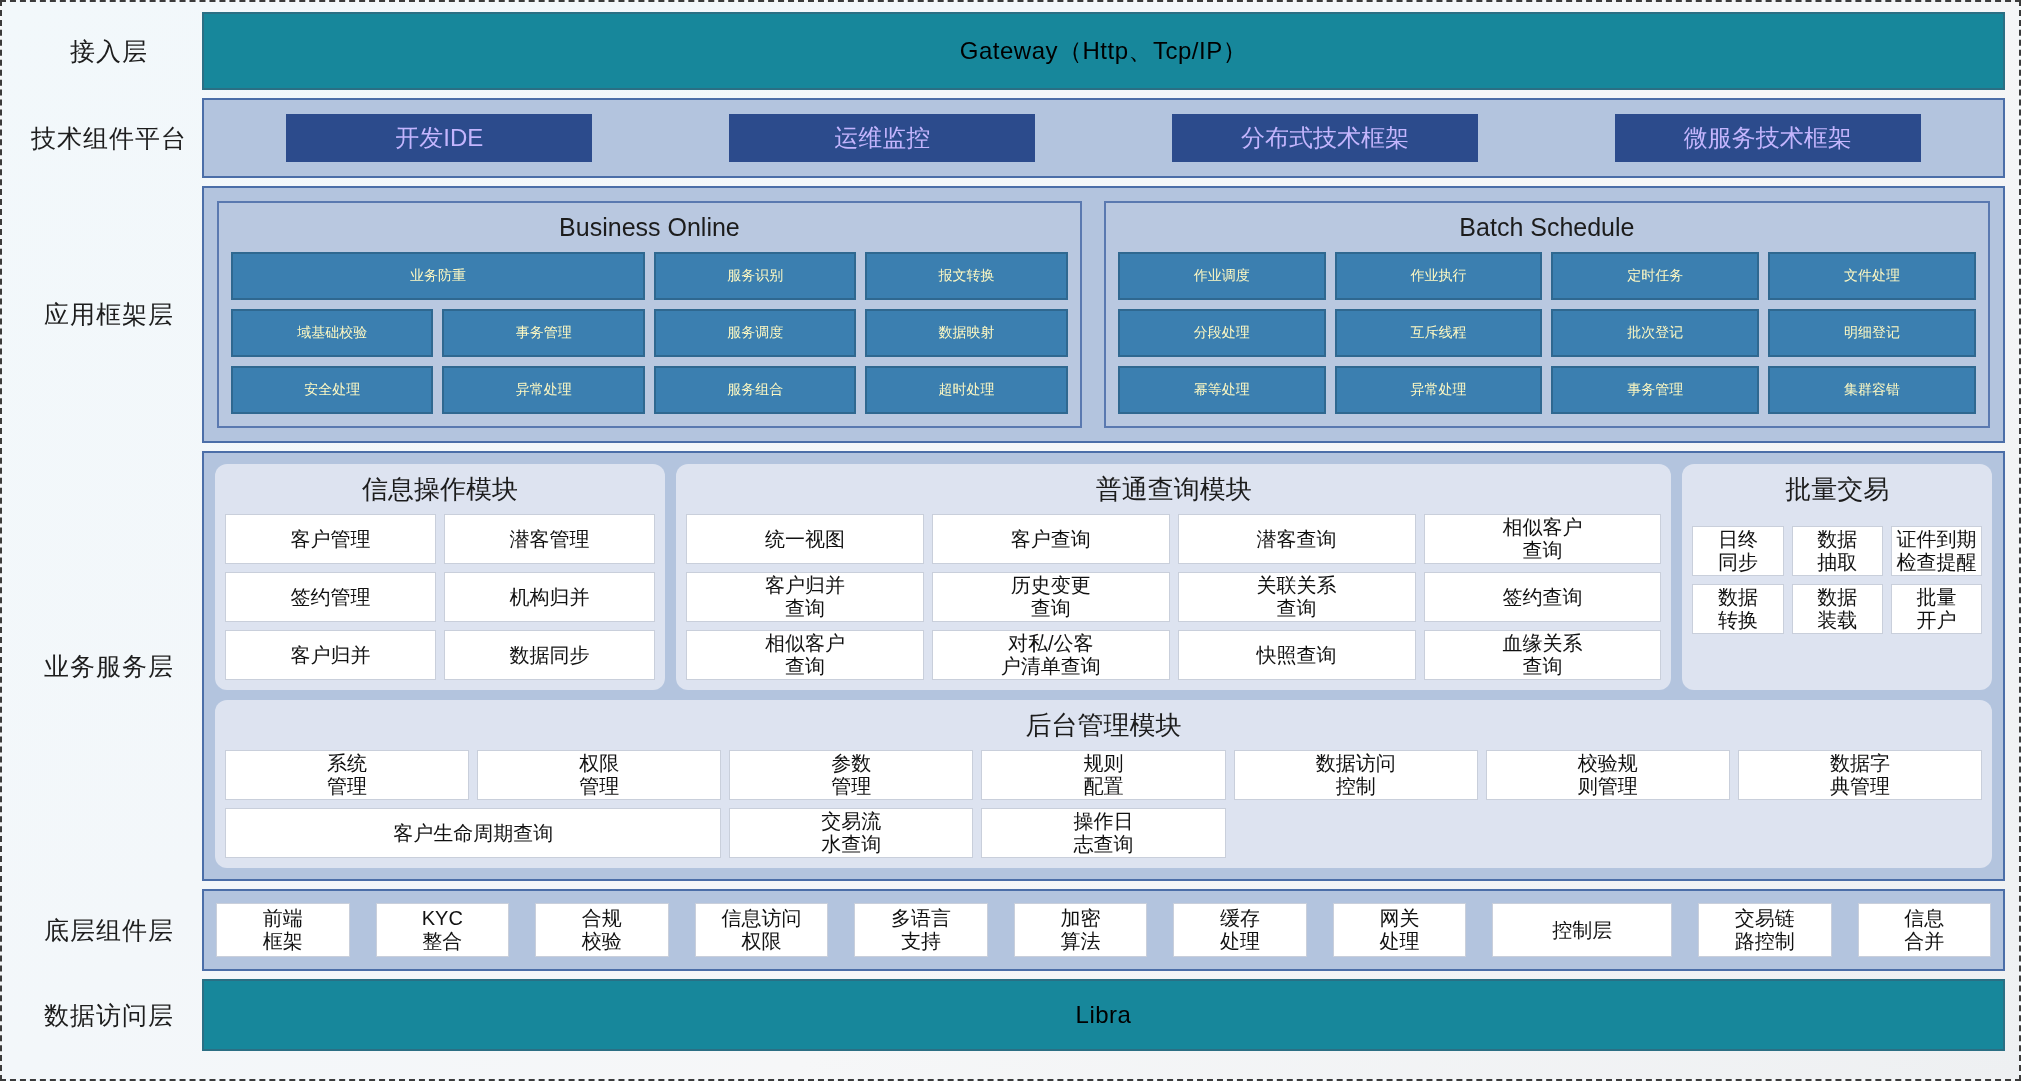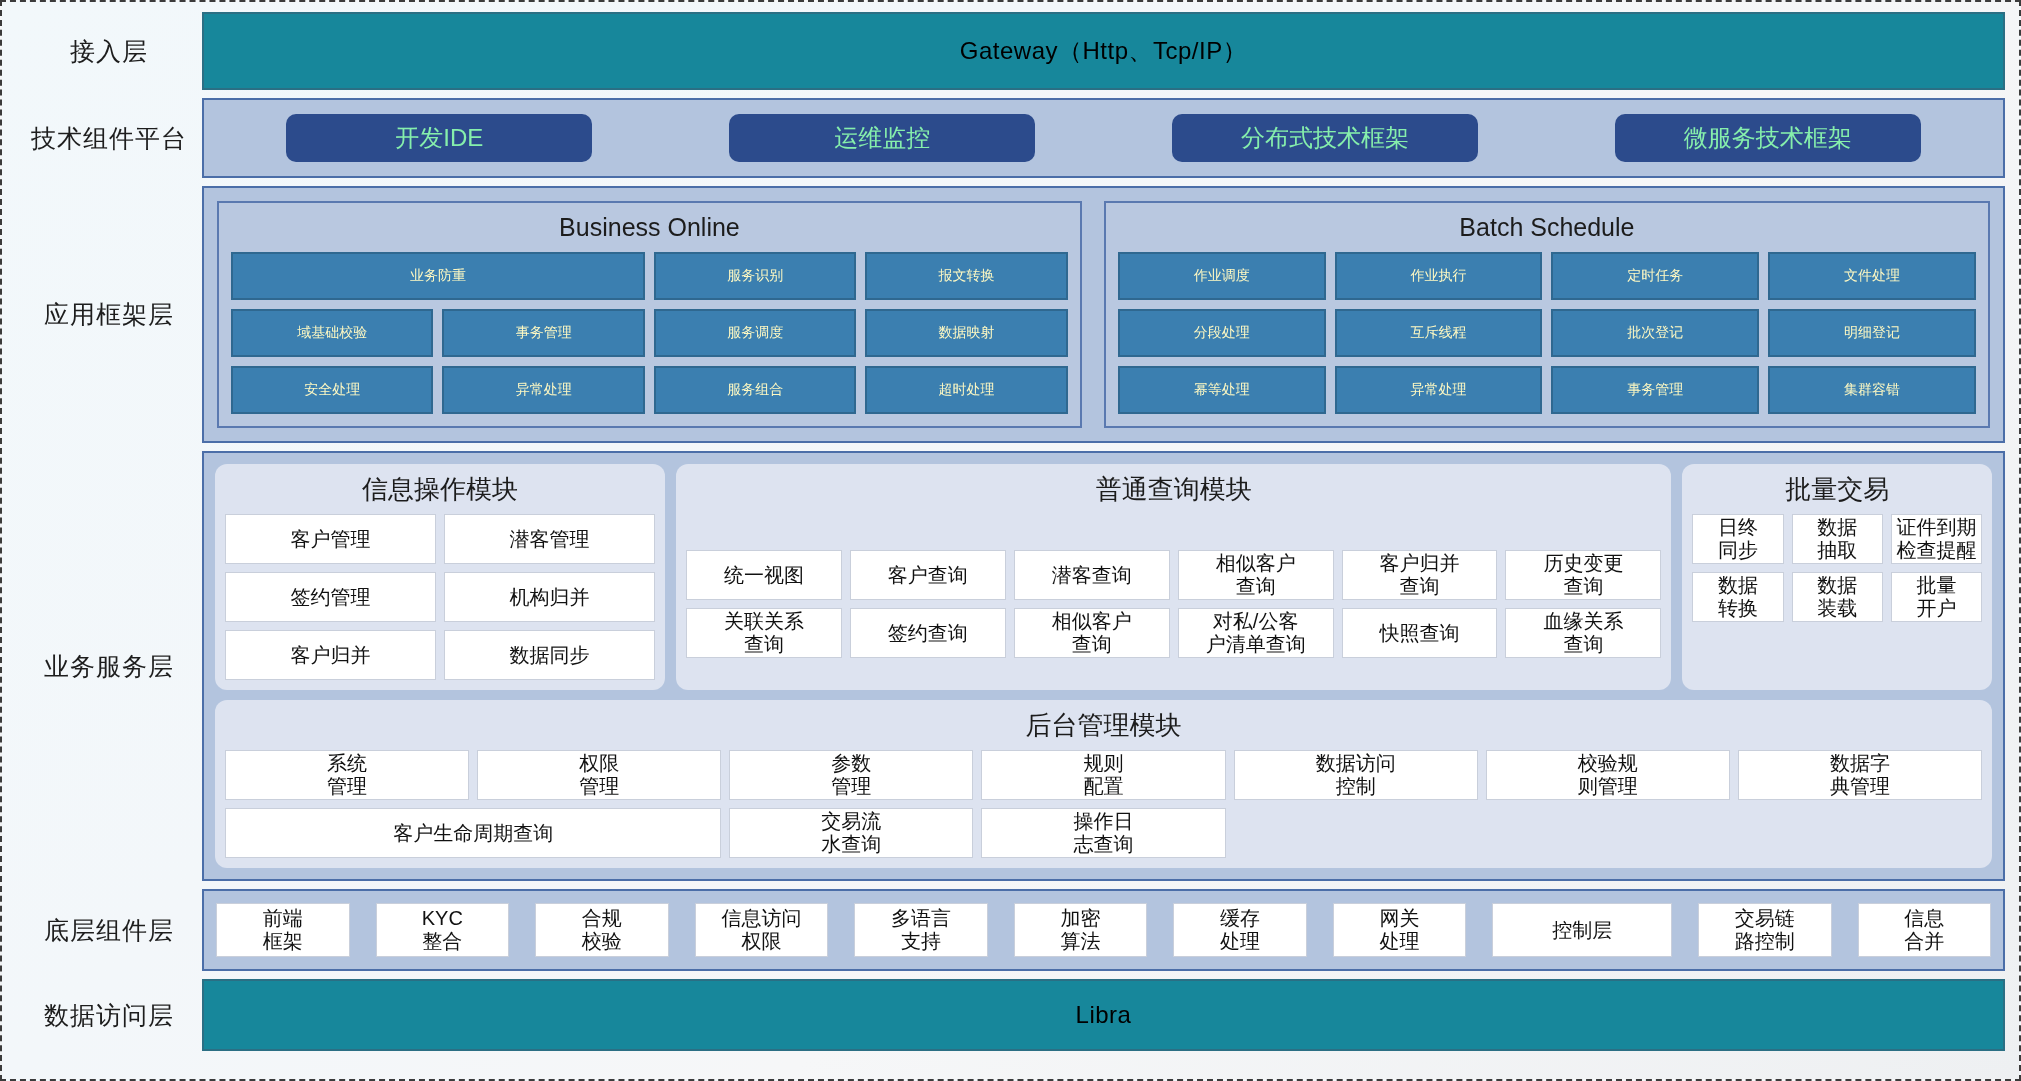--- a/index.html
+++ b/index.html
@@ -32,23 +32,23 @@
   .bar-gateway{height:74px;}
   .bar-libra{height:68px;}
 
   
   .techstrip{
     flex:1;background:#b3c4de;border:2px solid #4b6ea8;
     display:flex;align-items:center;justify-content:space-around;
     padding:10px 14px;height:56px;box-sizing:content-box;
   }
   .navy{
-    background:#2c4b8c;color:#86efac;font-size:24px;
+    background:#2c4b8c;color:#c4b5fd;font-size:24px;
     display:flex;align-items:center;justify-content:center;
-    width:306px;height:48px;border-radius:10px;
+    width:306px;height:48px;
   }
 
   
   .appouter{
     flex:1;background:#b3c4de;border:2px solid #4b6ea8;
     display:flex;gap:22px;padding:13px;box-sizing:border-box;
   }
   .panel{
     background:#b9c8e0;border:2px solid #5a79b0;padding:8px 12px 12px 12px;
     display:flex;flex-direction:column;
@@ -81,22 +81,22 @@
   .modcard .mt{text-align:center;font-size:26px;color:#1c1c1c;margin:2px 0 7px 0;}
   .mgrid{display:grid;gap:8px;}
   .wcell{
     background:#ffffff;border:1px solid #c9cfdb;color:#111;
     font-size:20px;min-height:48px;
     display:flex;align-items:center;justify-content:center;text-align:center;line-height:1.15;
   }
   .m-info{width:24.2%;}
   .m-info .mgrid{grid-template-columns:repeat(2,1fr);}
   .m-query{flex:1;}
-  .m-query .mgrid{grid-template-columns:repeat(6,1fr);margin-top:36px;}
-  .m-batch{width:16.3%;}
+  .m-query .mgrid{grid-template-columns:repeat(4,1fr);}
+  .m-batch{width:16.3%;gap:12px;}
   .m-batch .mgrid{grid-template-columns:repeat(3,1fr);}
   .m-admin{flex:1;}
   .m-admin .mgrid{grid-template-columns:repeat(7,1fr);grid-auto-rows:auto;}
   .admin-wide{grid-column:span 2;}
 
   
   .compstrip{
     flex:1;background:#b3c4de;border:2px solid #4b6ea8;
     display:flex;align-items:center;gap:26px;padding:9px 12px;box-sizing:border-box;
   }

